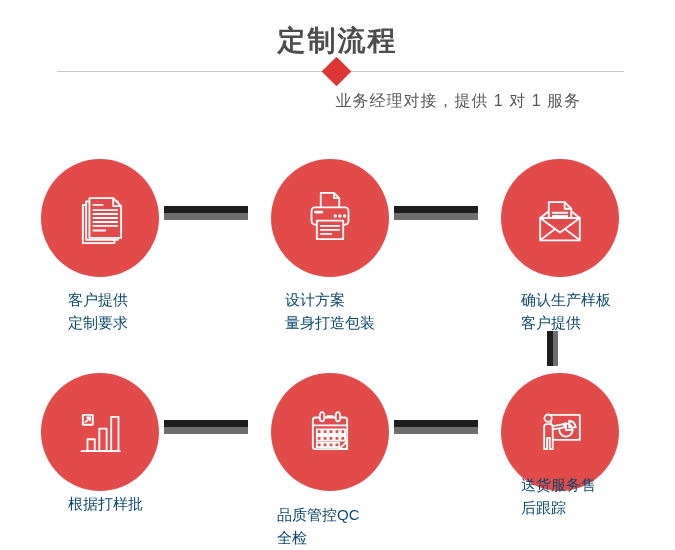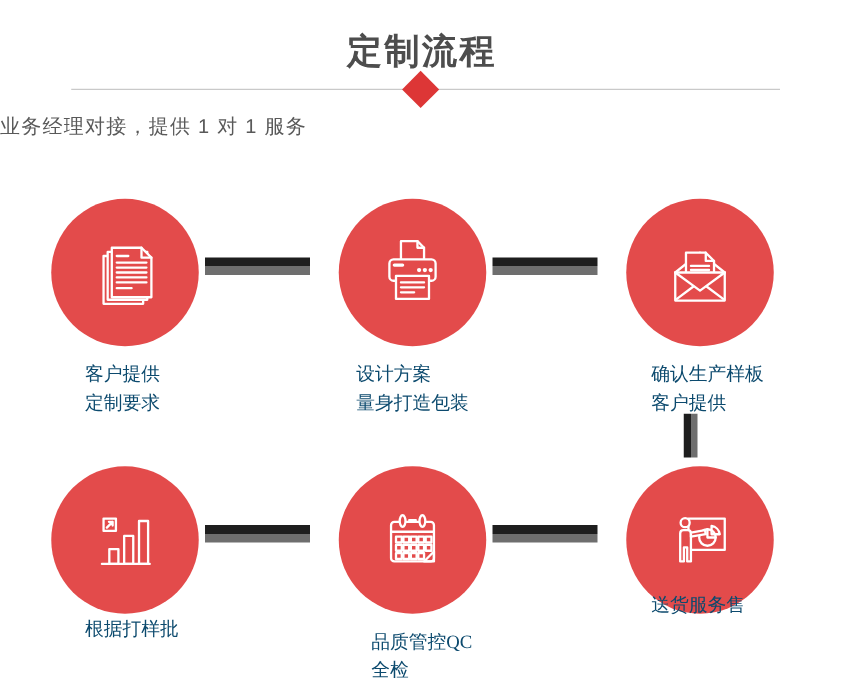--- a/index.html
+++ b/index.html
@@ -6,39 +6,39 @@
   body{font-family:"Liberation Sans","DejaVu Sans",sans-serif;}
   .stage{position:relative;width:675px;height:550px;background:#fff;overflow:hidden;}
 
   .page-title{position:absolute;top:22px;left:0;width:675px;text-align:center;
     font-size:28px;font-weight:bold;color:#4d4d4d;letter-spacing:2px;}
 
   .divider-line{position:absolute;top:71px;left:57px;width:567px;height:1px;background:#c9c9c9;}
   .divider-diamond{position:absolute;top:61px;left:326px;width:21px;height:21px;
     background:#dd3636;transform:rotate(45deg);}
 
-  .subtitle{position:absolute;top:91px;left:0;width:581px;text-align:left;
+  .subtitle{position:absolute;top:91px;left:0;width:581px;text-align:right;
     font-size:16px;color:#595959;letter-spacing:1px;}
 
   .circle{position:absolute;width:118px;height:118px;border-radius:50%;
     background:#e34b4b;display:flex;align-items:center;justify-content:center;}
   .c1{left:41px;top:159px;} .c2{left:271px;top:159px;} .c3{left:501px;top:159px;}
   .c4{left:41px;top:373px;} .c5{left:271px;top:373px;} .c6{left:501px;top:373px;}
   .circle svg{width:66px;height:66px;}
 
   .connector-h{position:absolute;width:84px;height:14px;
     background:linear-gradient(to bottom,#1e1e1e 0 50%,#6e6e6e 50% 100%);}
   .h1{left:164px;top:206px;} .h2{left:394px;top:206px;}
   .h3{left:164px;top:420px;} .h4{left:394px;top:420px;}
   .connector-v{position:absolute;width:11px;height:35px;left:547px;top:331px;
     background:linear-gradient(to right,#1e1e1e 0 50%,#6e6e6e 50% 100%);}
 
   .step-label{position:absolute;font-size:15px;line-height:23px;color:#0c4a6e;}
   .l1{left:68px;top:288px;} .l2{left:285px;top:288px;} .l3{left:521px;top:288px;}
-  .l4{left:68px;top:492px;} .l5{left:297px;top:503px;font-family:Liberation Serif, serif;} .l6{left:521px;top:473px;}
+  .l4{left:68px;top:492px;} .l5{left:277px;top:503px;} .l6{left:521px;top:473px;}
   .step-label span{display:block;}
 
   .ic{fill:none;stroke:#fff;stroke-width:2.8;stroke-linecap:round;stroke-linejoin:round;}
   .icf{fill:#e34b4b;stroke:#fff;stroke-width:2.8;stroke-linejoin:round;}
   .icw{fill:#fff;stroke:none;}
 </style>
 </head>
 <body>
 
 <div class="stage">
@@ -150,15 +150,16 @@
       <circle class="ic" cx="59" cy="47" r="10"></circle>
       <path class="ic" d="M59,47 V37 M59,47 H69"></path>
       <path class="ic" d="M64,33 A12,12 0 0 1 74,43 L64,43 Z"></path>
       <circle class="icf" cx="32" cy="29" r="5.5"></circle>
       <path class="icf" d="M26,42 q0,-4 4,-4 h5 q4,0 4,4 v34 h-4.5 v-17 h-4 v17 h-4.5 z"></path>
       <path class="icf" d="M39,41 l17,-3 1,5 -18,3 z"></path>
     </svg>
   </div>
   <div class="step-label l6">
     <span>送货服务售</span>
+    <span>后跟踪</span>
   </div>
 
 </div>
 
 </body></html>

